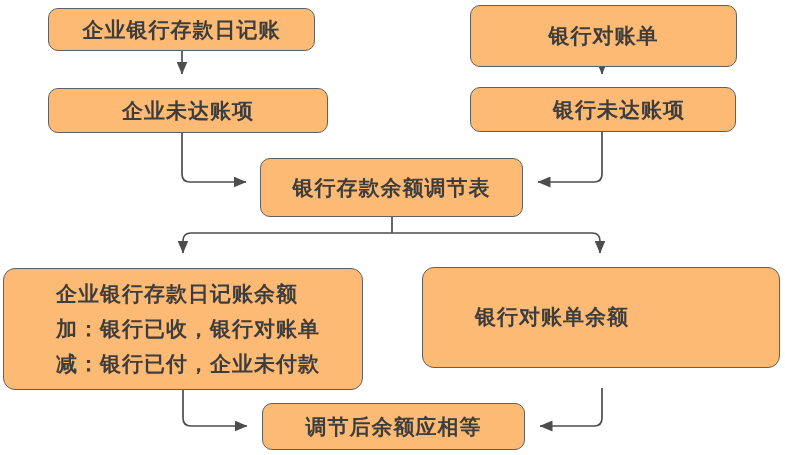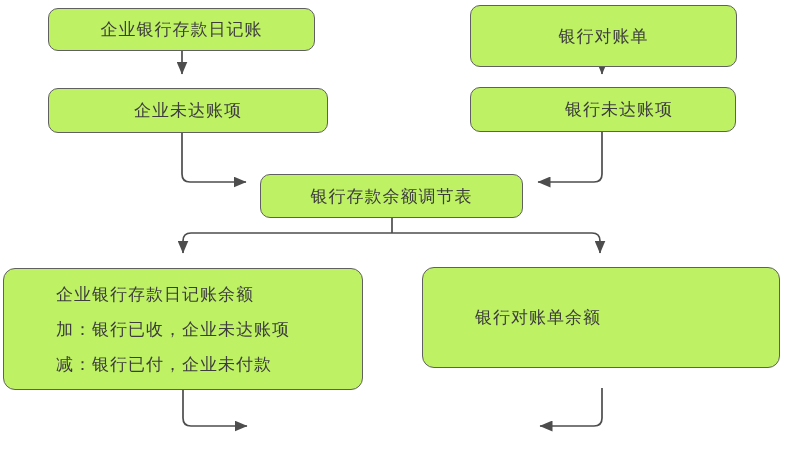--- a/index.html
+++ b/index.html
@@ -21,47 +21,48 @@
     left: 0;
     top: 0;
     width: 785px;
     height: 455px;
   }
   .node {
     position: absolute;
     box-sizing: border-box;
     border: 1.6px solid var(--border, #606060);
     border-radius: 10px;
-    background: #bef264;
+    background: #fdba74;
     display: flex;
     align-items: center;
     justify-content: center;
     text-align: center;
-    font-size: 17px;
+    font-size: 21px;
     letter-spacing: 1px;
+    font-weight: bold;
   }
   .node.multiline {
     border-radius: 12px;
     flex-direction: column;
     align-items: flex-start;
     justify-content: center;
     text-align: right;
     padding-left: 52px;
     padding-right: 20px;
   }
   .node.multiline .line {
     line-height: 35px;
     white-space: nowrap;
   }
   
   #node-journal            { left: 48px;  top: 8px;   width: 267px; height: 43px; }
   #node-bank-statement     { left: 470px; top: 5px;   width: 267px; height: 62px; }
   #node-company-outstanding{ left: 48px;  top: 88px;  width: 280px; height: 45px; }
   #node-bank-outstanding   { left: 470px; top: 87px;  width: 266px; height: 45px; padding-left: 32px; }
-  #node-reconciliation     { left: 260px; top: 174px; width: 263px; height: 44px; }
+  #node-reconciliation     { left: 260px; top: 158px; width: 263px; height: 59px; }
   #node-journal-balance    { left: 3px;   top: 268px; width: 360px; height: 122px; }
   #node-statement-balance  { left: 422px; top: 267px; width: 358px; height: 101px; }
   #node-equal              { left: 262px; top: 403px; width: 263px; height: 47px; }
 </style>
 </head>
 <body>
 
 <div class="canvas" style="--bg: #ffffff; --border: #606060; --text: #3d3d3d;">
 
   <svg class="edges" viewBox="0 0 785 455" xmlns="http://www.w3.org/2000/svg">
@@ -98,22 +99,25 @@
   <div class="node" id="node-bank-outstanding">
     <span>银行未达账项</span>
   </div>
 
   <div class="node" id="node-reconciliation">
     <span>银行存款余额调节表</span>
   </div>
 
   <div class="node multiline" id="node-journal-balance">
     <span class="line">企业银行存款日记账余额</span>
-    <span class="line">加：银行已收，企业未达账项</span>
+    <span class="line">加：银行已收，银行对账单</span>
     <span class="line">减：银行已付，企业未付款</span>
   </div>
 
   <div class="node multiline" id="node-statement-balance">
     <span class="line">银行对账单余额</span>
   </div>
 
+  <div class="node" id="node-equal">
+    <span>调节后余额应相等</span>
+  </div>
 
 </div>
 
 </body></html>

